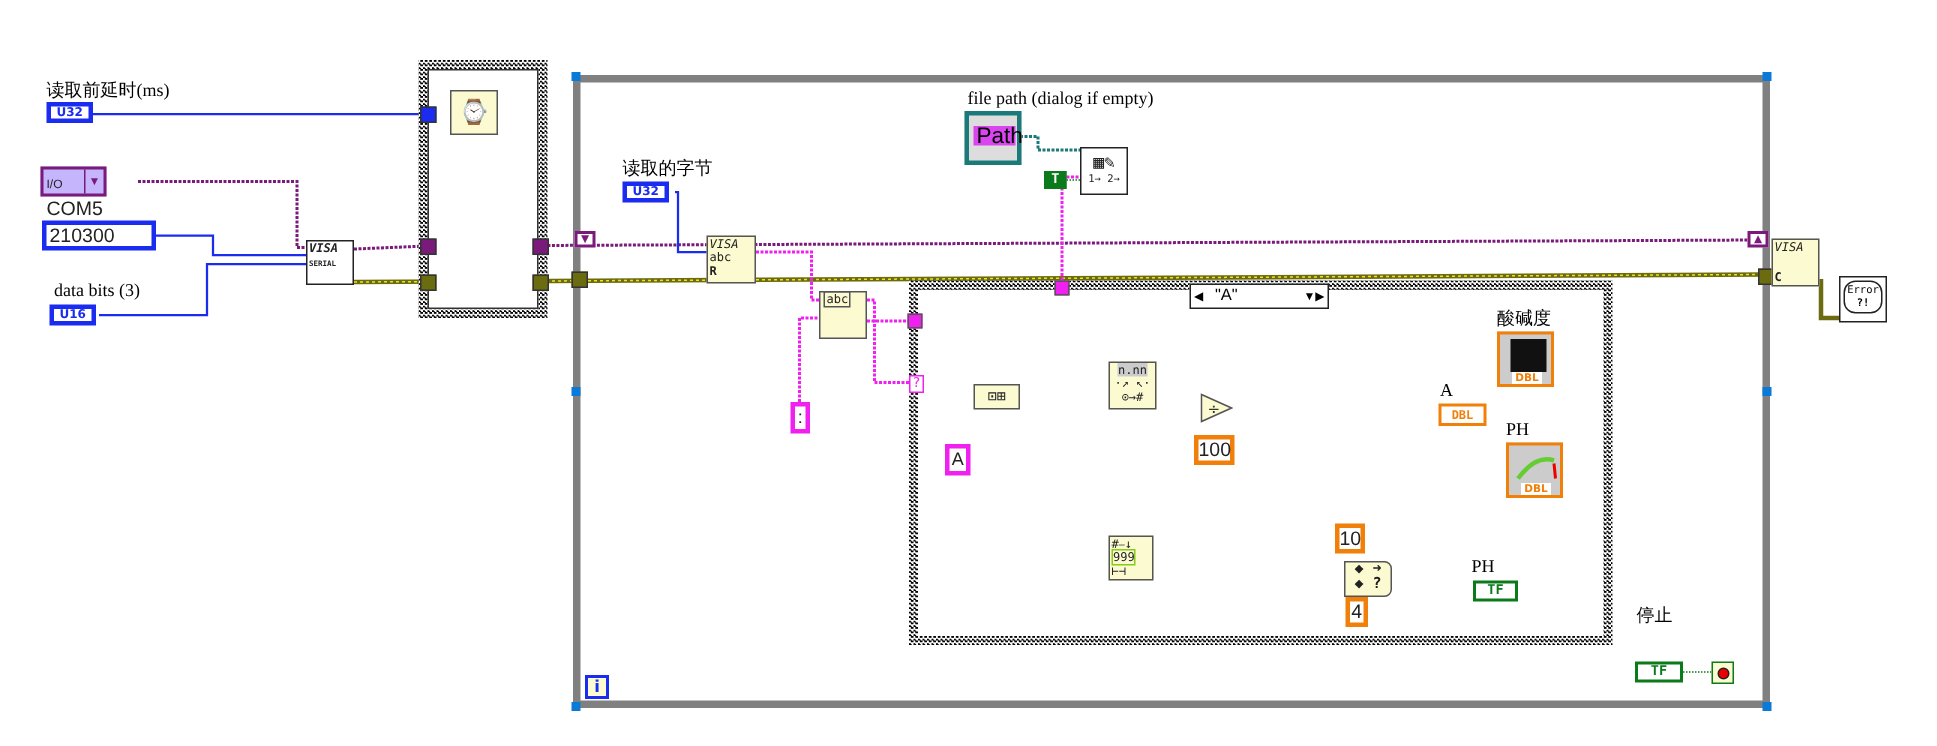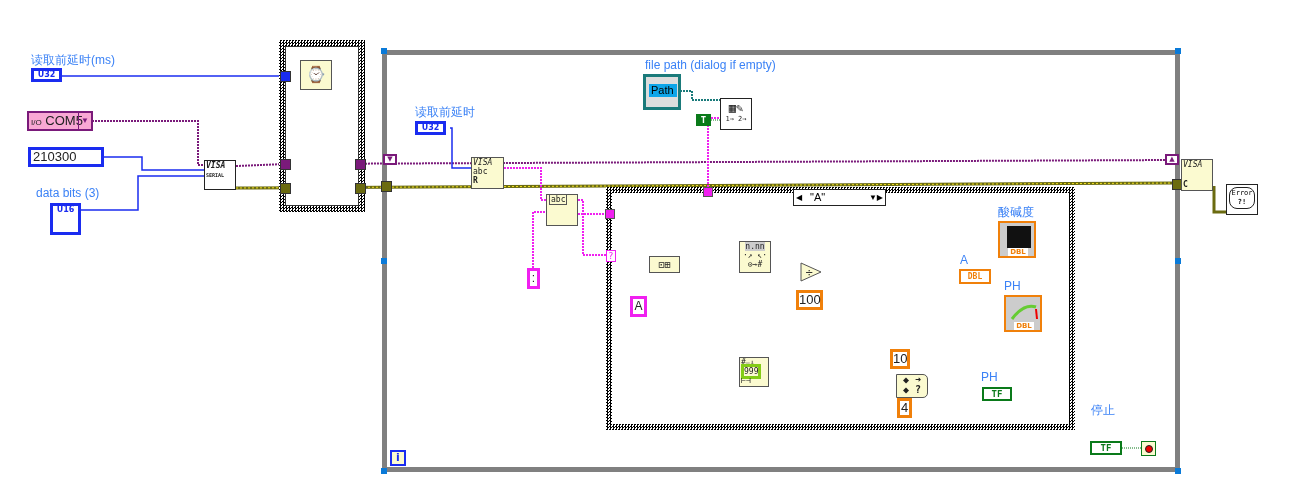--- a/index.html
+++ b/index.html
@@ -1,18 +1,18 @@
 <!DOCTYPE html>
 <html><head>
 <meta charset="utf-8">
 <style>
   html,body{margin:0;padding:0;background:#fff;}
   body{width:1291px;height:497px;position:relative;overflow:hidden;font-family:"DejaVu Sans",sans-serif;}
   .abs{position:absolute;box-sizing:border-box;}
-  .lbl{position:absolute;font-size:12px;color:#3b82f6;white-space:nowrap;font-family:Liberation Sans, sans-serif;}
+  .lbl{position:absolute;font-size:12px;color:#000000;white-space:nowrap;font-family:Liberation Serif, serif;}
   .node{position:absolute;box-sizing:border-box;background:#fbfad0;border:1px solid #555;font-size:8px;color:#222;font-family:"DejaVu Sans Mono",monospace;}
   .numctl{position:absolute;box-sizing:border-box;border:3px solid #1a2cf0;background:#fff;font-size:8px;font-weight:bold;color:#1a2cf0;text-align:center;line-height:10px;}
   .orange-const{position:absolute;box-sizing:border-box;border:3px solid #f0800a;background:#fff;font-size:13px;color:#222;text-align:center;font-family:"Liberation Sans",sans-serif;}
   .pink-const{position:absolute;box-sizing:border-box;border:3px solid #f020f0;background:#fff;font-size:12px;color:#222;text-align:center;font-family:"Liberation Sans",sans-serif;}
   .loop-border{position:absolute;background:#808080;}
   .checker{position:absolute;box-sizing:border-box;border:6px solid transparent;
     background:
       linear-gradient(#fff,#fff) padding-box,
       repeating-conic-gradient(#000 0 25%, #fff 0 50%) 0 0/3px 3px border-box;}
   .tunnel{position:absolute;width:11px;height:11px;box-sizing:border-box;border:1px solid #333;}
@@ -73,30 +73,30 @@
 
   <circle cx="784" cy="266" r="2.5" fill="#f0800a"></circle>
   <circle cx="844" cy="272" r="2.5" fill="#f0800a"></circle>
   <circle cx="906" cy="272" r="2.5" fill="#f0800a"></circle>
   <circle cx="906" cy="277" r="2.5" fill="#f0800a"></circle>
 </svg>
 
 <div class="lbl" style="left:31px;top:52px">读取前延时(ms)</div>
 <div class="numctl" style="left:31px;top:68px;width:31px;height:14px;line-height:8px"><span>U32</span></div>
 
-<div class="abs" style="left:27px;top:111px;width:66px;height:20px;border:2px solid #7a1a7a;background:#f9a8d4;font-size:13px;font-family:'Liberation Sans',sans-serif;color:#222;line-height:16px;padding-left:2px">
+<div class="abs" style="left:27px;top:111px;width:44px;height:20px;border:2px solid #7a1a7a;background:#c4b5fd;font-size:13px;font-family:'Liberation Sans',sans-serif;color:#222;line-height:16px;padding-left:2px">
   <span style="font-size:8px">I/O</span>
   <span>COM5</span>
   <span style="position:absolute;right:0;top:0;width:12px;height:16px;border-left:1px solid #7a1a7a;color:#7a1a7a;font-size:8px;text-align:center">▼</span>
 </div>
 
 <div class="abs" style="left:28px;top:147px;width:76px;height:20px;border:3px solid #1a2cf0;background:#fff;font-size:13px;color:#222;font-family:'Liberation Sans',sans-serif;line-height:14px;padding-left:2px">210300</div>
 
 <div class="lbl" style="left:36px;top:186px">data bits (3)</div>
-<div class="numctl" style="left:50px;top:203px;width:31px;height:32px;line-height:8px"><span>U16</span></div>
+<div class="numctl" style="left:33px;top:203px;width:31px;height:14px;line-height:8px"><span>U16</span></div>
 
 <div class="node" style="left:204px;top:160px;width:32px;height:30px;background:#fff;border-color:#222;font-weight:bold;font-style:italic;line-height:9px;padding-left:1px">
   <span>VISA</span><br>
   <span style="font-size:5px;font-style:normal">SERIAL</span>
 </div>
 
 <div class="checker" style="left:279px;top:40px;width:86px;height:172px"></div>
 <div class="abs" style="left:285px;top:46px;width:74px;height:160px;border:1px solid #333"></div>
 <div class="tunnel" style="left:280px;top:71px;background:#1a2cf0"></div>
 <div class="node" style="left:300px;top:60px;width:32px;height:30px;text-align:center;font-size:16px;line-height:28px"><span>⌚</span></div>
@@ -115,32 +115,32 @@
 <div class="abs" style="left:381px;top:258px;width:6px;height:6px;background:#0a7ad8"></div>
 <div class="abs" style="left:381px;top:468px;width:6px;height:6px;background:#0a7ad8"></div>
 <div class="abs" style="left:1175px;top:468px;width:6px;height:6px;background:#0a7ad8"></div>
 
 <div class="abs" style="left:383px;top:154px;width:14px;height:11px;border:2px solid #7a1a7a;background:#fff;color:#7a1a7a;font-size:7px;text-align:center;line-height:7px">▼</div>
 <div class="tunnel" style="left:381px;top:181px;background:#6b6b10"></div>
 <div class="abs" style="left:1165px;top:154px;width:14px;height:11px;border:2px solid #7a1a7a;background:#fff;color:#7a1a7a;font-size:7px;text-align:center;line-height:7px">▲</div>
 <div class="tunnel" style="left:1172px;top:179px;background:#6b6b10"></div>
 <div class="abs" style="left:390px;top:450px;width:16px;height:16px;border:2px solid #1a2cf0;background:#fbfad0;color:#1a2cf0;font-size:11px;font-weight:bold;text-align:center;line-height:12px">i</div>
 
-<div class="lbl" style="left:415px;top:104px">读取前延时</div>
+<div class="lbl" style="left:415px;top:104px">读取的字节</div>
 <div class="numctl" style="left:415px;top:121px;width:31px;height:14px;line-height:8px"><span>U32</span></div>
 
 <div class="node" style="left:471px;top:157px;width:33px;height:32px;line-height:9px;padding-left:1px">
   <i>VISA</i><br>
   <span>abc</span><br>
   <b>R</b>
 </div>
 
 <div class="lbl" style="left:645px;top:58px">file path (dialog if empty)</div>
 <div class="abs" style="left:643px;top:74px;width:38px;height:36px;border:3px solid #1a7a7a;background:#ddd">
-  <div class="abs" style="left:3px;top:7px;width:28px;height:13px;background:#0ea5e9;font-size:11px;line-height:13px;padding-left:2px;font-family:'Liberation Sans',sans-serif">Path</div>
+  <div class="abs" style="left:3px;top:7px;width:28px;height:13px;background:#d946ef;font-size:15px;line-height:13px;padding-left:2px;font-family:'Liberation Sans',sans-serif">Path</div>
 </div>
 <div class="bool" style="left:696px;top:114px;width:15px;height:12px;line-height:8px;background:#0a7a1a;color:#fff">T</div>
 <div class="node" style="left:720px;top:98px;width:32px;height:32px;background:#fff;border-color:#222;font-size:7px;text-align:center;padding-top:2px">
   <div style="font-size:12px">▦✎</div>
   <span>1→ 2→</span>
 </div>
 
 <div class="node" style="left:546px;top:194px;width:32px;height:32px;line-height:10px;padding-left:2px">
   <span style="border:1px solid #555;padding:0 1px">abc</span>
 </div>
@@ -165,21 +165,21 @@
 
 <div class="abs" style="left:800px;top:262px;width:22px;height:20px">
   <svg width="22" height="20">
       <polygon points="1,1 21,10 1,19" fill="#fbfad0" stroke="#555"></polygon>
       <text x="5" y="14" font-size="10" fill="#333">÷</text>
     </svg>
 </div>
 <div class="orange-const" style="left:796px;top:290px;width:27px;height:20px;line-height:14px">100</div>
 
 <div class="node" style="left:739px;top:357px;width:30px;height:30px;line-height:9px;padding-left:1px">
-  #⎯↓<br><span style="border:3px solid #84cc16">999</span><br>⊢⊣
+  #⎯↓<br><span style="border:1px solid #84cc16">999</span><br>⊢⊣
 </div>
 
 <div class="orange-const" style="left:890px;top:349px;width:20px;height:20px;line-height:14px">10</div>
 <div class="node" style="left:896px;top:374px;width:32px;height:24px;border-radius:0 5px 5px 0;text-align:center;font-size:10px;line-height:10px;font-weight:bold">◆ ➜<br>◆ <span>?</span></div>
 <div class="orange-const" style="left:897px;top:398px;width:15px;height:20px;line-height:14px">4</div>
 
 <div class="lbl" style="left:998px;top:204px">酸碱度</div>
 <div class="abs" style="left:998px;top:221px;width:38px;height:37px;border:2px solid #f0800a;background:#ccc">
   <div class="abs" style="left:7px;top:3px;width:24px;height:22px;background:#111"></div>
   <div class="abs" style="left:8px;top:25px;width:20px;font-size:7px;color:#f0800a;font-weight:bold;text-align:center;background:#fff">DBL</div>

